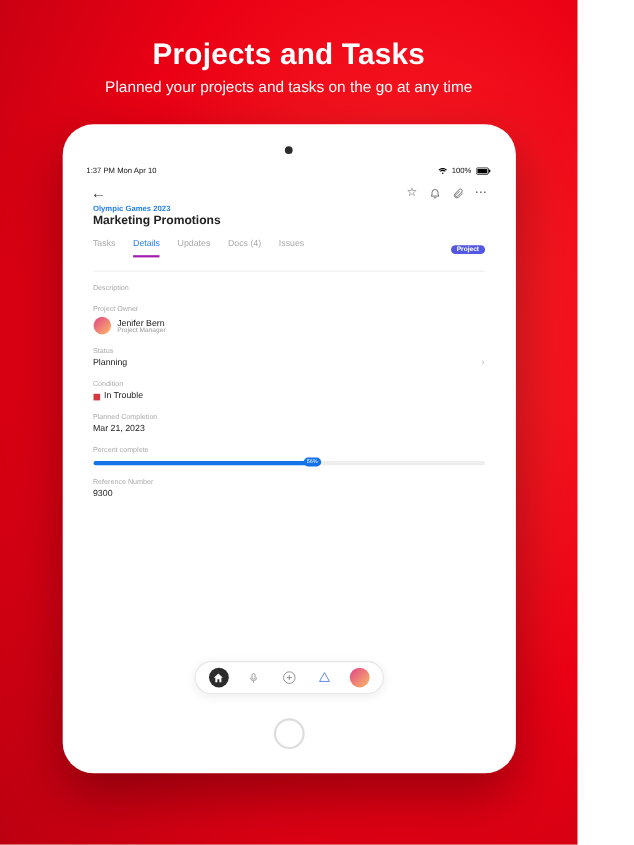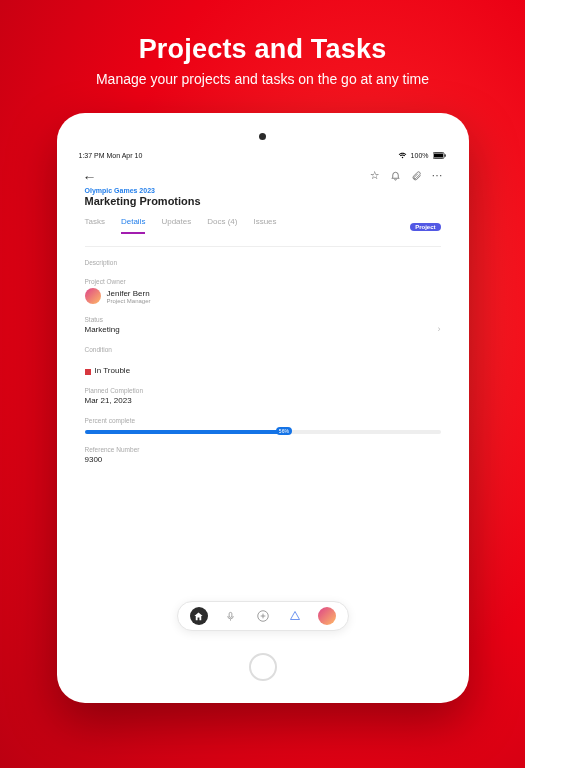--- a/index.html
+++ b/index.html
@@ -25,40 +25,40 @@
 .tab{font-size:8px;color:#aaa;padding:0 0 6px;cursor:pointer}
 .tab.active{color:#2680eb;border-bottom:2px solid #a21caf;font-weight:500}
 .label{font-size:6.5px;color:#aaa;margin-top:12px}
 .owner{display:flex;align-items:center;gap:6px;margin-top:3px}
 .avatar{width:16px;height:16px;border-radius:50%;background:linear-gradient(135deg,#d48 0%,#fb6 100%);flex-shrink:0}
 .owner .info .name{font-size:8px;font-weight:500}
 .owner .info .role{font-size:6px;color:#999}
 .val{font-size:8px;margin-top:2px}
 .row{display:flex;justify-content:space-between;align-items:center}
 .chev{color:#bbb;font-size:9px}
-.cond{display:flex;align-items:flex-end;gap:4px;margin-top:13px}
+.cond{display:flex;align-items:flex-end;gap:4px;margin-top:2px}
 .sq{width:6px;height:6px;background:#d7373f}
 .progress-wrap{position:relative;margin-top:6px}
 .progress-bg{height:4px;background:#eee;border-radius:3px;overflow:visible;position:relative}
 .progress-fill{height:100%;background:#1473e6;border-radius:3px 0 0 3px}
 .progress-pct{position:absolute;top:-3px;background:#1473e6;color:#fff;font-size:5px;padding:1px 3px;border-radius:6px;transform:translateX(-50%)}
 .dock{position:absolute;bottom:14px;left:50%;transform:translateX(-50%);display:flex;gap:14px;align-items:center;background:#fff;border:1px solid #e6e6e6;border-radius:22px;padding:5px 12px;box-shadow:0 2px 10px rgba(0,0,0,.08)}
 .dock .item{width:18px;height:18px;border-radius:50%;display:flex;align-items:center;justify-content:center;font-size:11px;color:#666}
 .dock .item.active{background:#2c2c2c;color:#fff}
 .dock .avatar-sm{width:18px;height:18px;border-radius:50%;background:linear-gradient(135deg,#d48 0%,#fb6 100%)}
 .home-btn{width:28px;height:28px;border:2px solid #ddd;border-radius:50%;margin-top:8px}
 svg{display:block}
 </style>
 </head>
 <body>
 
 <div class="bg">
   <div class="hero">
     <h1>Projects and Tasks</h1>
-    <p>Manage your projects and tasks  on the go at any time</p>
+    <p>Planned your projects and tasks  on the go at any time</p>
   </div>
 
   <div class="tablet">
     <div class="camera"></div>
 
     <div class="screen">
 
       <div class="status">
         <span>1:37 PM  Mon Apr 10</span>
         <span class="right">
@@ -115,21 +115,21 @@
         <div class="owner">
           <div class="avatar"></div>
           <div class="info">
             <div class="name">Jenifer Bern</div>
             <div class="role">Project Manager</div>
           </div>
         </div>
 
         <div class="label">Status</div>
         <div class="row">
-          <div class="val">Marketing</div>
+          <div class="val">Planning</div>
           <div class="chev">›</div>
         </div>
 
         <div class="label">Condition</div>
         <div class="cond">
           <div class="sq"></div>
           <div class="val" style="margin-top:0">In Trouble</div>
         </div>
 
         <div class="label">Planned Completion</div>

